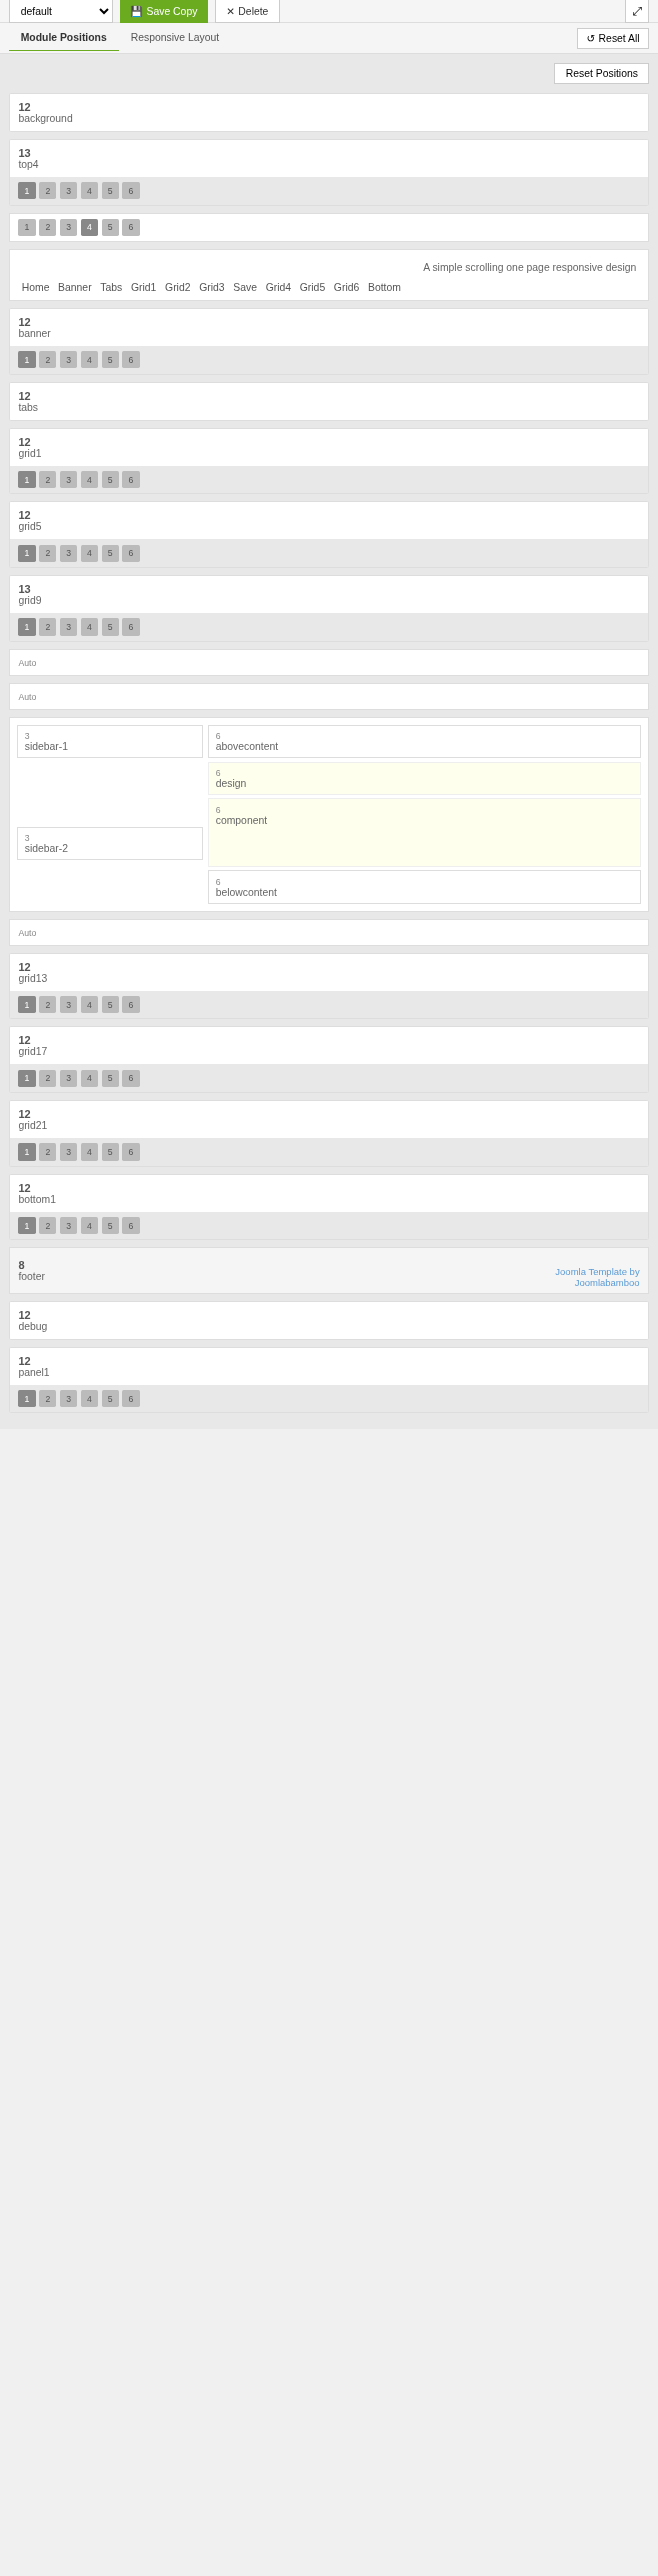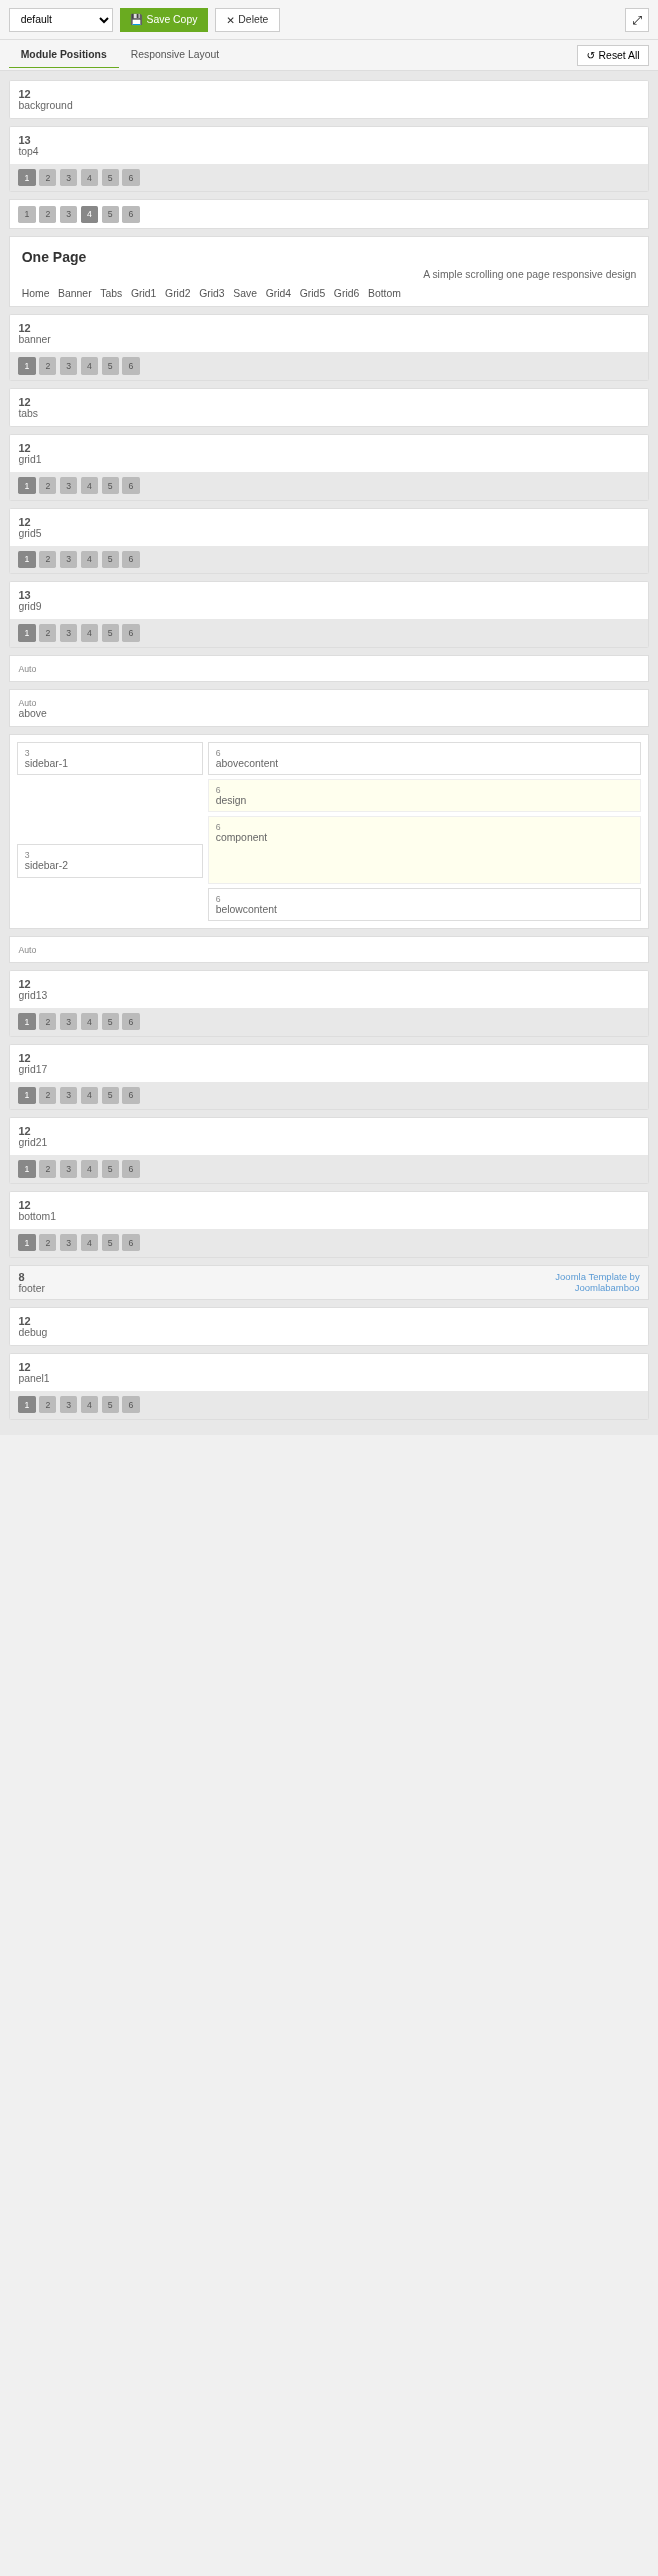--- a/index.html
+++ b/index.html
@@ -12,21 +12,21 @@
     }
 
     
     .toolbar {
       display: flex;
       align-items: center;
       background: #f5f5f5;
       border-bottom: 0.9px solid #ddd;
       padding: 5.2px 8.7px;
       gap: 7px;
-      height: 40px;
+      height: 23px;
     }
     .toolbar-select {
       border: 0.9px solid #ccc;
       background: #fff;
       padding: 3.5px 7px;
       font-size: 10.4px;
       width: 104px;
       height: 24px;
     }
     .btn-save {
@@ -321,20 +321,23 @@
   <div class="tab-item active">Module Positions</div>
   <div class="tab-item">Responsive Layout</div>
   <button class="tab-reset-all">
     <span>↺</span>
     <span>Reset All</span>
   </button>
 </div>
 
 <div class="main-content">
 
+  <div class="reset-positions-bar">
+    <button class="btn-reset-positions">Reset Positions</button>
+  </div>
 
   <div class="module-block">
     <div class="module-header">
       <span class="module-number">12</span>
       <span class="module-name">background</span>
     </div>
   </div>
 
   <div class="module-block">
     <div class="module-header">
@@ -355,21 +358,20 @@
   <div style="background:#fff;border:0.9px solid #ddd;padding:5.2px 8.7px;display:flex;gap:3.5px;margin-bottom:7px;">
     <div class="grid-cell">1</div>
     <div class="grid-cell">2</div>
     <div class="grid-cell">3</div>
     <div class="grid-cell active">4</div>
     <div class="grid-cell">5</div>
     <div class="grid-cell">6</div>
   </div>
 
   <div class="one-page-section">
-    <div class="one-page-title">One Page</div>
     <div class="one-page-subtitle">A simple scrolling one page responsive design</div>
     <div class="one-page-nav">
       <span>Home</span>
       <span>Banner</span>
       <span>Tabs</span>
       <span>Grid1</span>
       <span>Grid2</span>
       <span>Grid3</span>
       <span>Save</span>
       <span>Grid4</span>
@@ -447,21 +449,20 @@
   </div>
 
   <div class="breadcrumb-module">
     <div>
       <span class="auto-label">Auto</span>
     </div>
   </div>
 
   <div class="auto-section">
     <span class="auto-label">Auto</span>
-    <span class="auto-name" style="display:block;">above</span>
   </div>
 
   <div class="two-col">
     <div class="col-left">
       <div class="sub-module">
         <div class="sub-module-number">3</div>
         <div class="sub-module-name">sidebar-1</div>
       </div>
       <div style="height: 69px;"></div>
       <div class="sub-module">
@@ -552,21 +553,21 @@
       <div class="grid-cell">5</div>
       <div class="grid-cell">6</div>
     </div>
   </div>
 
   <div class="footer-bar">
     <div>
       <span class="module-number">8</span>
       <span class="module-name" style="display:block;">footer</span>
     </div>
-    <div style="text-align:right;">
+    <div style="text-align:right;margin-top:12px;">
       <span class="footer-link">Joomla Template by</span><br>
       <span class="footer-link">Joomlabamboo</span>
     </div>
   </div>
 
   <div class="module-block">
     <div class="module-header">
       <span class="module-number">12</span>
       <span class="module-name">debug</span>
     </div>

